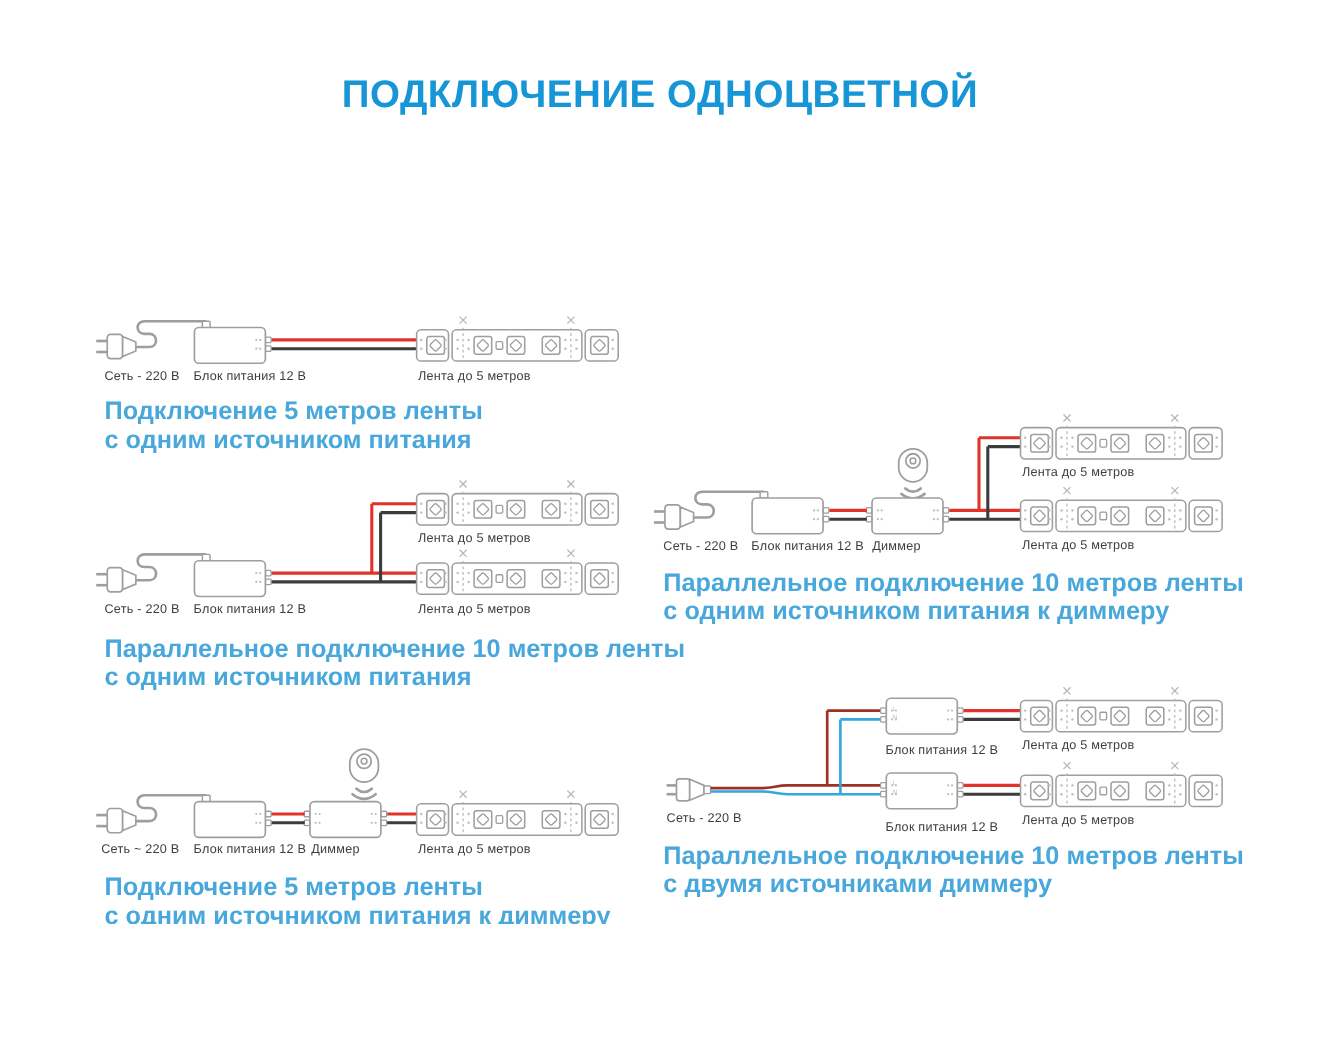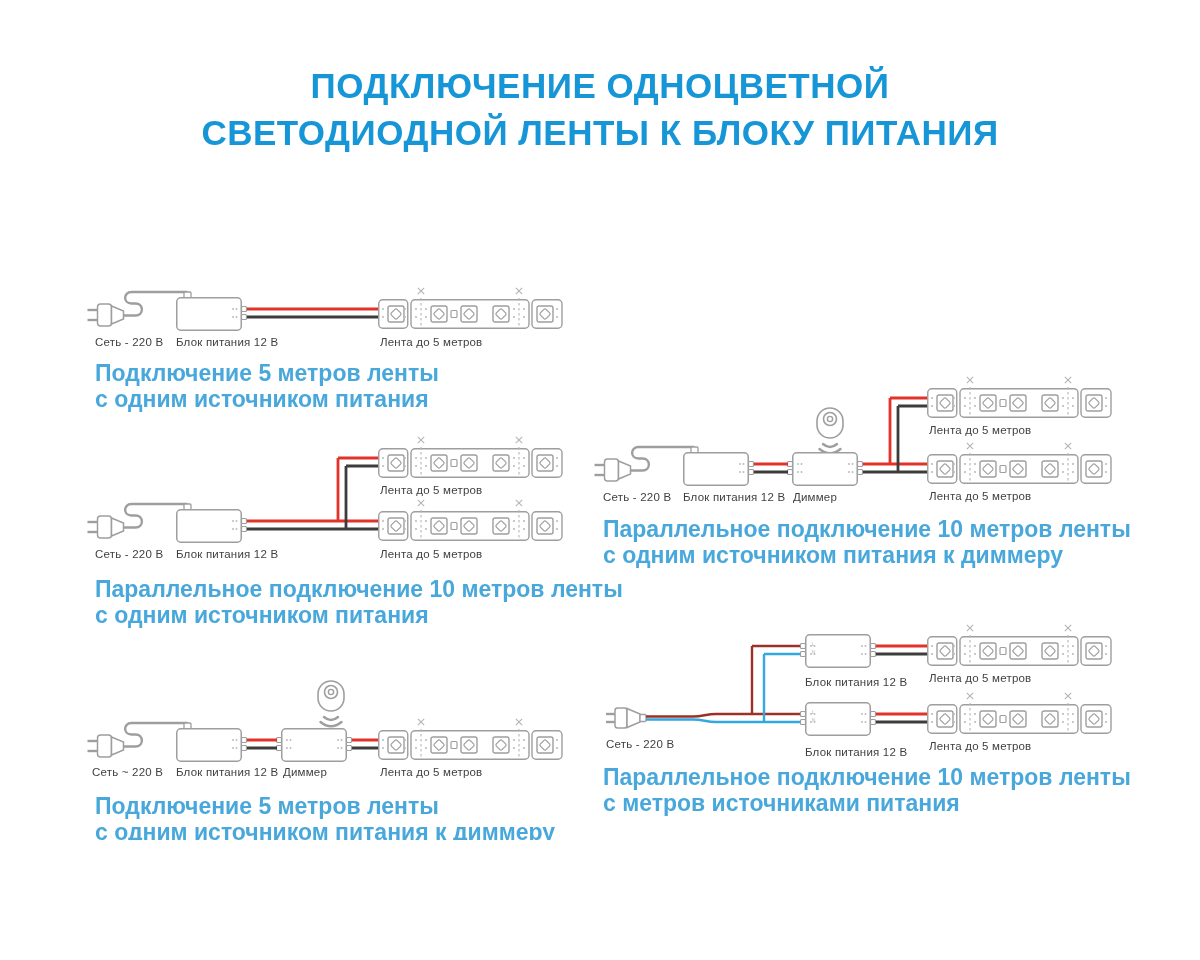--- a/index.html
+++ b/index.html
@@ -20,21 +20,20 @@
   .cut{stroke:#b5b5b5;stroke-width:1.1;fill:none;}
   .tn{font-family:"Liberation Sans",sans-serif;font-size:5.5px;fill:#bdbdbd;}
 </style>
 </head>
 <body>
 
 <div id="canvas">
 
   <div class="title">
     <div>ПОДКЛЮЧЕНИЕ ОДНОЦВЕТНОЙ</div>
-    <div>СВЕТОДИОДНОЙ ЛЕНТЫ К БЛОКУ ПИТАНИЯ</div>
   </div>
 
   <svg width="1200" height="960" viewBox="0 0 1200 960">
     <defs>
 
       <g id="chip">
         <rect class="outline" x="0" y="0" width="16" height="16" rx="2" stroke-width="1.4"></rect>
         <rect class="outline" x="-4" y="-4" width="8" height="8" rx="1.5" stroke-width="1.2" transform="translate(8,8) rotate(45)"></rect>
       </g>
 
@@ -216,16 +215,16 @@
     <div>с одним источником питания к диммеру</div>
   </div>
 
   <span class="lbl" style="left:929px;top:672px">Лента до 5 метров</span>
   <span class="lbl" style="left:805px;top:676px">Блок питания 12 В</span>
   <span class="lbl" style="left:606px;top:738px">Сеть - 220 В</span>
   <span class="lbl" style="left:929px;top:740px">Лента до 5 метров</span>
   <span class="lbl" style="left:805px;top:746px">Блок питания 12 В</span>
   <div class="cap" style="left:603px;top:764px">
     <div>Параллельное подключение 10 метров ленты</div>
-    <div>с метров источниками питания</div>
+    <div>с двумя источниками диммеру</div>
   </div>
 
 </div>
 
 </body></html>

